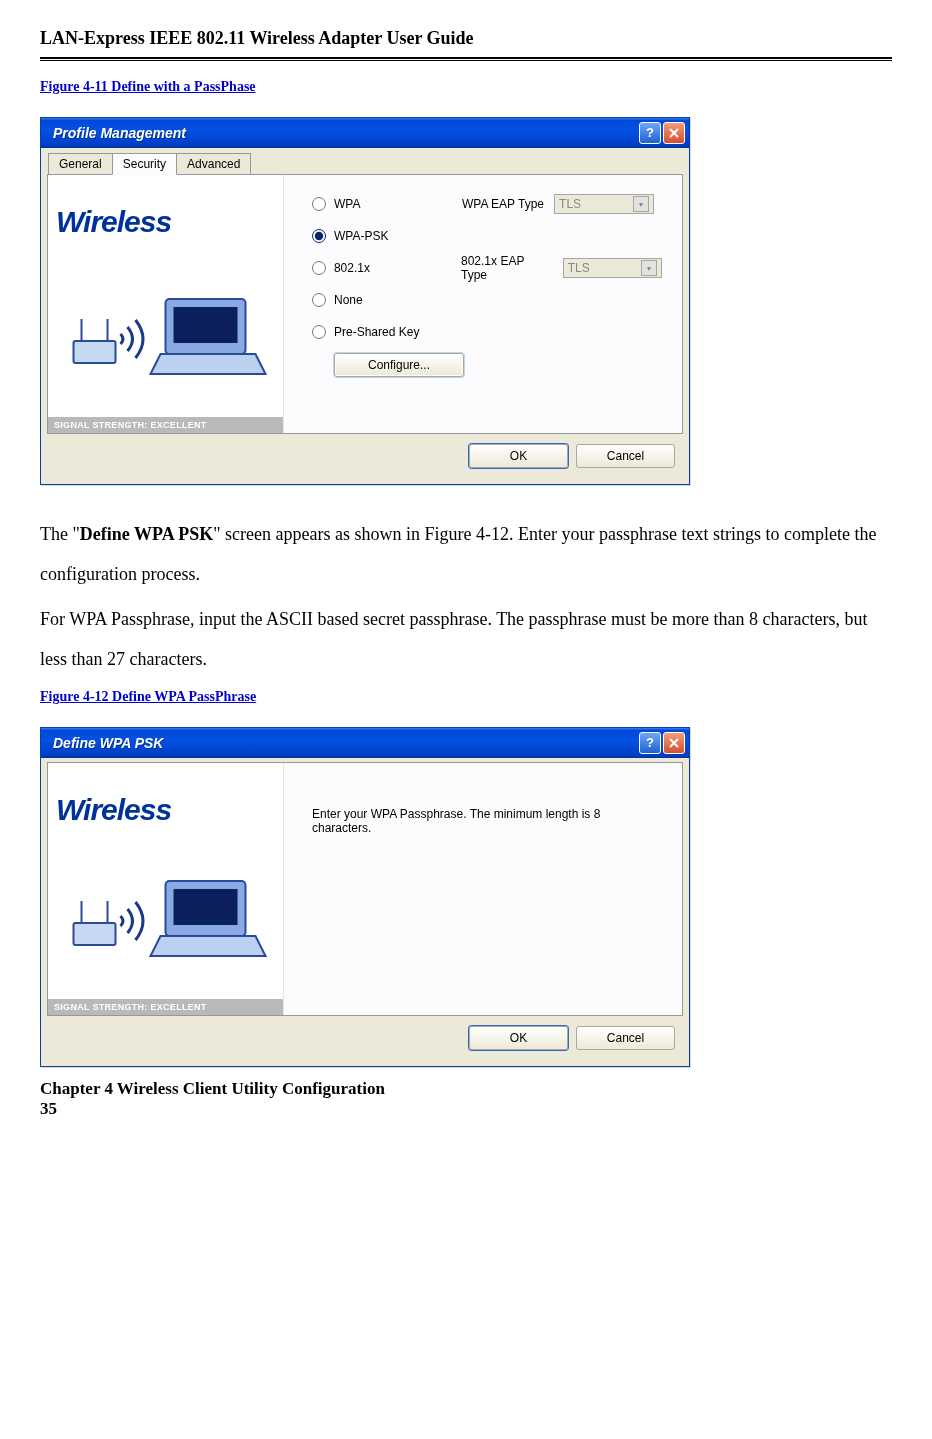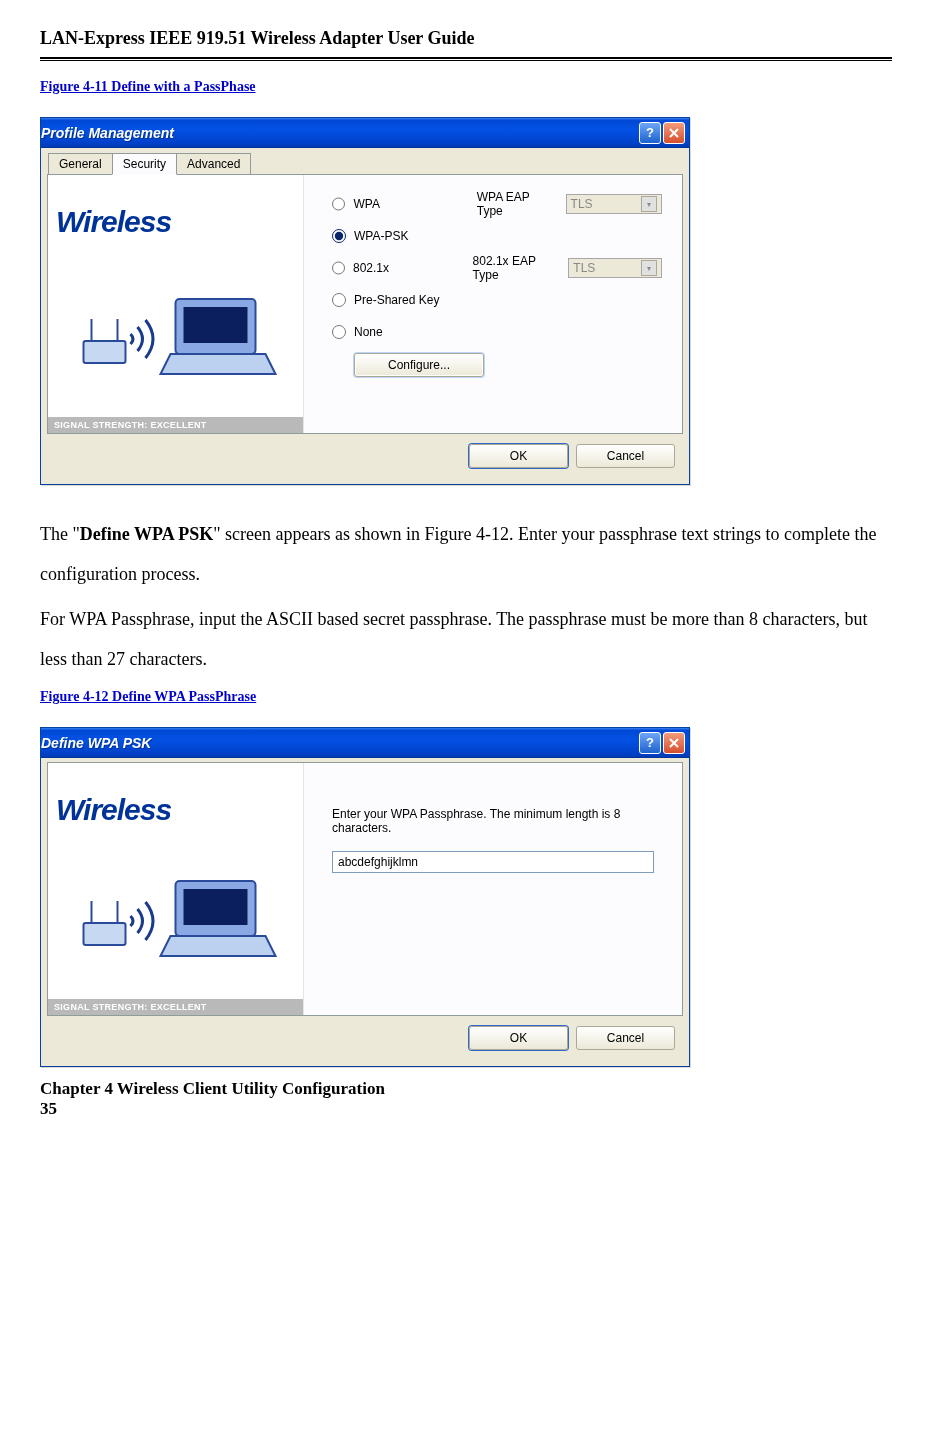--- a/index.html
+++ b/index.html
@@ -37,21 +37,21 @@
       font-family: Tahoma, Arial, sans-serif;
       font-size: 12px;
       margin-bottom: 30px;
       box-shadow: 1px 1px 0 rgba(0,0,0,0.15);
     }
     .titlebar {
       height: 30px;
       background: linear-gradient(to bottom, #3a80f3 0%, #0048d5 8%, #0351e4 40%, #0040c8 88%, #003bb3 100%);
       display: flex;
       align-items: center;
-      padding: 0 4px 0 0;
+      padding: 0 4px 0 12px;
       color: #fff;
       border-bottom: 1px solid #003399;
     }
     .titlebar-text {
       font-weight: bold;
       font-style: italic;
       font-size: 14px;
       flex: 1;
       text-shadow: 1px 1px 0 rgba(0,0,0,0.3);
     }
@@ -84,21 +84,21 @@
     }
     .tab-panel {
       border: 1px solid #919b9c;
       background: #fcfcfe;
       min-height: 260px;
       display: flex;
       position: relative;
     }
 
     .brand-area {
-      width: 256px;
+      width: 236px;
       background: #fff;
       border-right: 1px solid #e5e5e5;
       display:flex; flex-direction:column;gap:24px;
     }
     .brand-logo {
       font-weight: bold;
       font-style: italic;
       font-size: 30px;
       color: #003399;
       padding: 30px 8px 10px 8px;
@@ -185,21 +185,21 @@
     .footer {
       display:flex; justify-content:space-between;
       font-weight:bold; font-size:17px;
       margin-top: 9px;
       flex-direction: column;
     }
   </style>
 </head>
 <body>
 
-<div class="doc-header">LAN-Express IEEE 919.51 Wireless Adapter User Guide</div>
+<div class="doc-header">LAN-Express IEEE 802.11 Wireless Adapter User Guide</div>
 <div class="doc-header-rule2"></div>
 
 <div class="figure-caption">Figure 4-11 Define with a PassPhase</div>
 
 <div class="dialog">
   <div class="titlebar">
     <span class="titlebar-text">Profile Management</span>
     <div class="titlebar-buttons">
       <div class="titlebar-btn help-btn">?</div>
       <div class="titlebar-btn close-btn">
@@ -259,26 +259,26 @@
           <span class="radio-label">802.1x</span>
           <span class="eap-label">802.1x EAP Type</span>
           <div class="eap-select">
             <span>TLS</span>
             <span class="select-arrow">▾</span>
           </div>
         </div>
 
         <div class="radio-row">
           <input type="radio" class="radio-input" style="">
+          <span class="radio-label">None</span>
+        </div>
+
+        <div class="radio-row">
+          <input type="radio" class="radio-input" style="">
           <span class="radio-label">Pre-Shared Key</span>
-        </div>
-
-        <div class="radio-row">
-          <input type="radio" class="radio-input" style="">
-          <span class="radio-label">None</span>
         </div>
 
         <div class="configure-row">
           <button class="configure-btn">Configure...</button>
         </div>
       </div>
     </div>
     <div class="button-strip">
       <button class="xp-button default">OK</button>
       <button class="xp-button">Cancel</button>
@@ -322,21 +322,20 @@
             <path d="M70 41 Q85 60 70 79" fill="none" stroke="#1a3a8a" stroke-width="3"></path>
           </svg>
         </div>
         <div class="signal-bar">
           <span>SIGNAL STRENGTH:</span>
           <span>EXCELLENT</span>
         </div>
       </div>
       <div class="define-body">
         <div class="define-label">Enter your WPA Passphrase.  The minimum length is 8 characters.</div>
-        <input class="define-input" type="text" value="abcdefghijklmn" style="">
       </div>
     </div>
     <div class="button-strip">
       <button class="xp-button default">OK</button>
       <button class="xp-button">Cancel</button>
     </div>
   </div>
 </div>
 
 <div class="footer">

